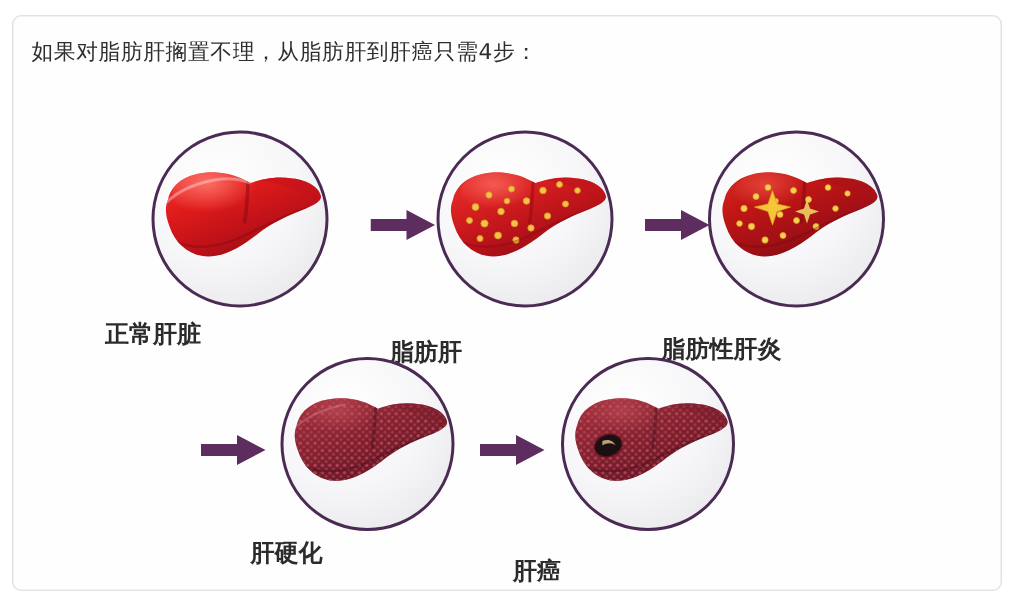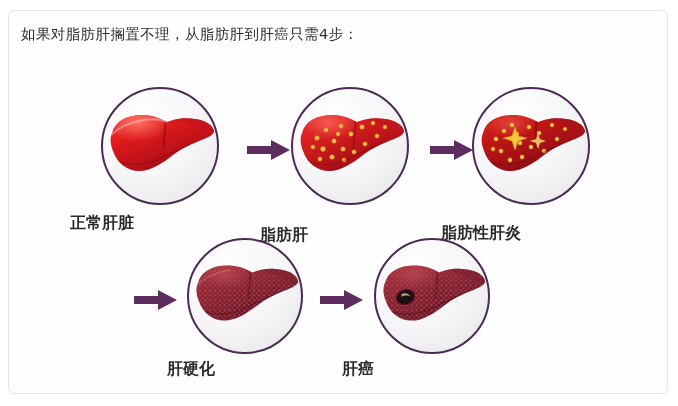--- a/index.html
+++ b/index.html
@@ -302,16 +302,16 @@
             <path d="M63,26 C62,36 62,48 60,60" stroke="#4d101e" stroke-width="2" fill="none" opacity=".45"></path>
             <path d="M66,31 C74,31 86,34 98,40 C104,43 108,45 112,46 L112,26 L62,26 Z" fill="#7a1d2b" opacity=".5"></path>
             <ellipse cx="30" cy="58" rx="9.5" ry="7.5" transform="rotate(-18 30 58)" fill="#1a1012"></ellipse>
             <path d="M26,55 C30,53 34,55 35,58 C33,56 29,56 26,58 Z" fill="#d9b98e" opacity=".85"></path>
             <ellipse cx="30" cy="58" rx="9.5" ry="7.5" transform="rotate(-18 30 58)" fill="none" stroke="#5e1422" stroke-width="1"></ellipse>
             <path d="M14,72 C26,78 44,76 60,68 C74,61 88,54 102,50" stroke="#4a0f1c" stroke-width="1.6" fill="none" opacity=".45"></path>
           </g>
         </svg>
       </div>
     </div>
-    <div class="caption" style="left:333px;top:348px;">肝癌</div>
+    <div class="caption" style="left:333px;top:360px;">肝癌</div>
   </div>
 
 </div>
 
 </body></html>

